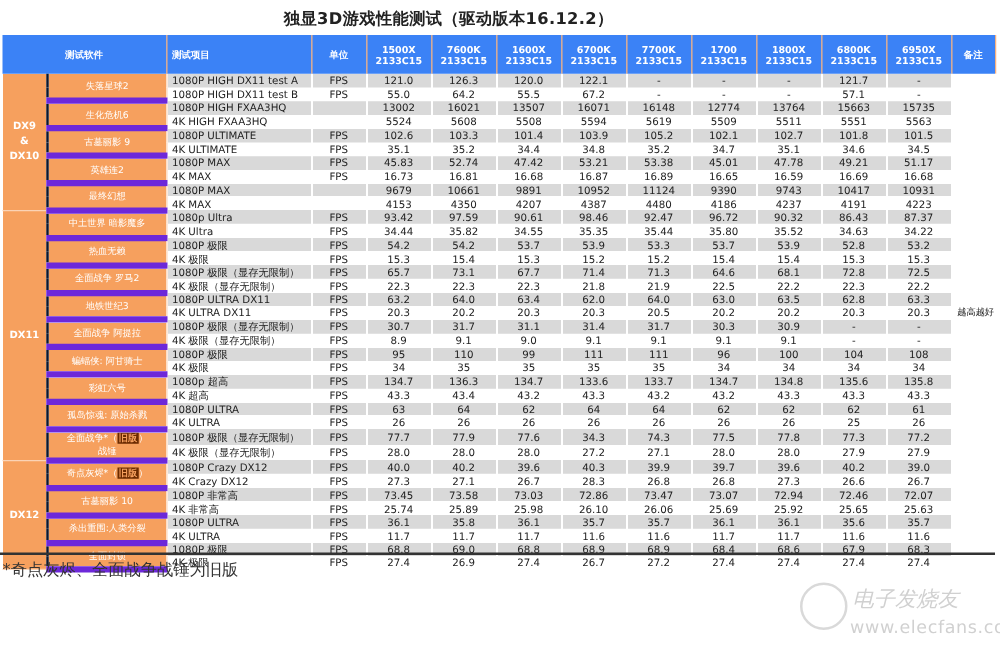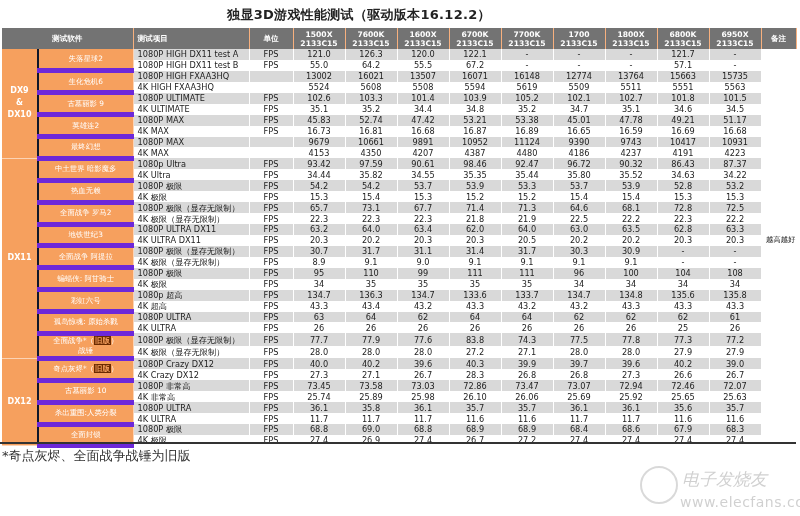--- a/index.html
+++ b/index.html
@@ -1,27 +1,27 @@
 <!DOCTYPE html>
 <html><head>
 <meta charset="utf-8">
 <style>
   html, body { margin:0; padding:0; background:#ffffff; }
   body { width:800px; height:516px; position:relative; overflow:hidden; font-family:"DejaVu Sans", sans-serif; color:#222; }
   .title { position:absolute; top:6px; left:0; width:718px; text-align:center; font-size:13px; font-weight:bold; color:#222; letter-spacing:0.3px; }
   .tbl { position:absolute; top:28px; left:2px; width:794px; border-collapse:collapse; table-layout:fixed; font-size:8.2px; }
-  .tbl th { background:#737373; color:#fff; font-weight:bold; font-size:7.6px; height:21px; border-right:1px solid #f7b07e; line-height:9px; padding:0; }
+  .tbl th { background:#3b82f6; color:#fff; font-weight:bold; font-size:7.6px; height:31px; border-right:1px solid #f7b07e; line-height:9px; padding:0; }
   .tbl th.left { text-align:left; padding-left:4px;margin-top:41px; }
   .tbl td { height:10.95px; padding:0; line-height:10px; border-right:1px solid #fff; white-space:nowrap; overflow:hidden; }
   .tbl td.grp { background:#f6a05e; color:#fff; font-weight:bold; text-align:center; font-size:8px; border-bottom:1px solid #fbd3b5; border-right:2px solid #0f172a; line-height:12px; }
   .tbl td.game { background:#f6a05e; color:#fff; text-align:center; font-size:7.4px; border-bottom:5px solid #6d28d9; border-right:1px solid #fbd3b5; line-height:10px; white-space:normal; }
   .tbl td.item { padding-left:4px; text-align:left; }
   .tbl td.unit { text-align:center; }
   .tbl td.val { text-align:center; }
-  .tbl td.note { background:#fff; text-align:right; font-size:7.4px; padding-left:4px; }
+  .tbl td.note { background:#fff; text-align:center; font-size:7.4px; padding-left:4px; }
   .tbl tr.shade td.item, .tbl tr.shade td.unit, .tbl tr.shade td.val { background:#d9d9d9; }
   .tbl tr.plain td.item, .tbl tr.plain td.unit, .tbl tr.plain td.val { background:#ffffff; }
   .old { background:#6b2a00; color:#f6a05e; padding:0 1px; font-weight:bold; }
   .bottom-rule { position:absolute; left:0; top:442px; width:796px; height:2px; background:#333; }
   .footnote { position:absolute; left:2px; top:447px; font-size:13px; color:#333; }
   .watermark { position:absolute; right:10px; top:462px; width:150px; height:48px; opacity:0.55;text-align:center; }
   .wm-logo { position:absolute; left:0; top:4px; width:34px; height:34px; border:2px solid #bbb; border-radius:50%; }
   .wm-text { position:absolute; left:42px; top:6px; font-size:17px; color:#aaa; font-family:"DejaVu Serif", serif; font-style:italic; }
   .wm-url { position:absolute; left:40px; top:32px; font-size:14px; color:#aaa; letter-spacing:0.5px; }
 </style>
@@ -475,21 +475,21 @@
         <td class="val">26</td>
         <td class="note"></td>
       </tr>
       <tr class="shade">
         <td class="game" rowspan="2"><span>全面战争*</span>（<span class="old">旧版</span>）<div>战锤</div></td>
         <td class="item">1080P 极限（显存无限制）</td>
         <td class="unit">FPS</td>
         <td class="val">77.7</td>
         <td class="val">77.9</td>
         <td class="val">77.6</td>
-        <td class="val">83.8</td>
+        <td class="val">34.3</td>
         <td class="val">74.3</td>
         <td class="val">77.5</td>
         <td class="val">77.8</td>
         <td class="val">77.3</td>
         <td class="val">77.2</td>
         <td class="note"></td>
       </tr>
       <tr class="plain">
         <td class="item">4K 极限（显存无限制）</td>
         <td class="unit">FPS</td>

